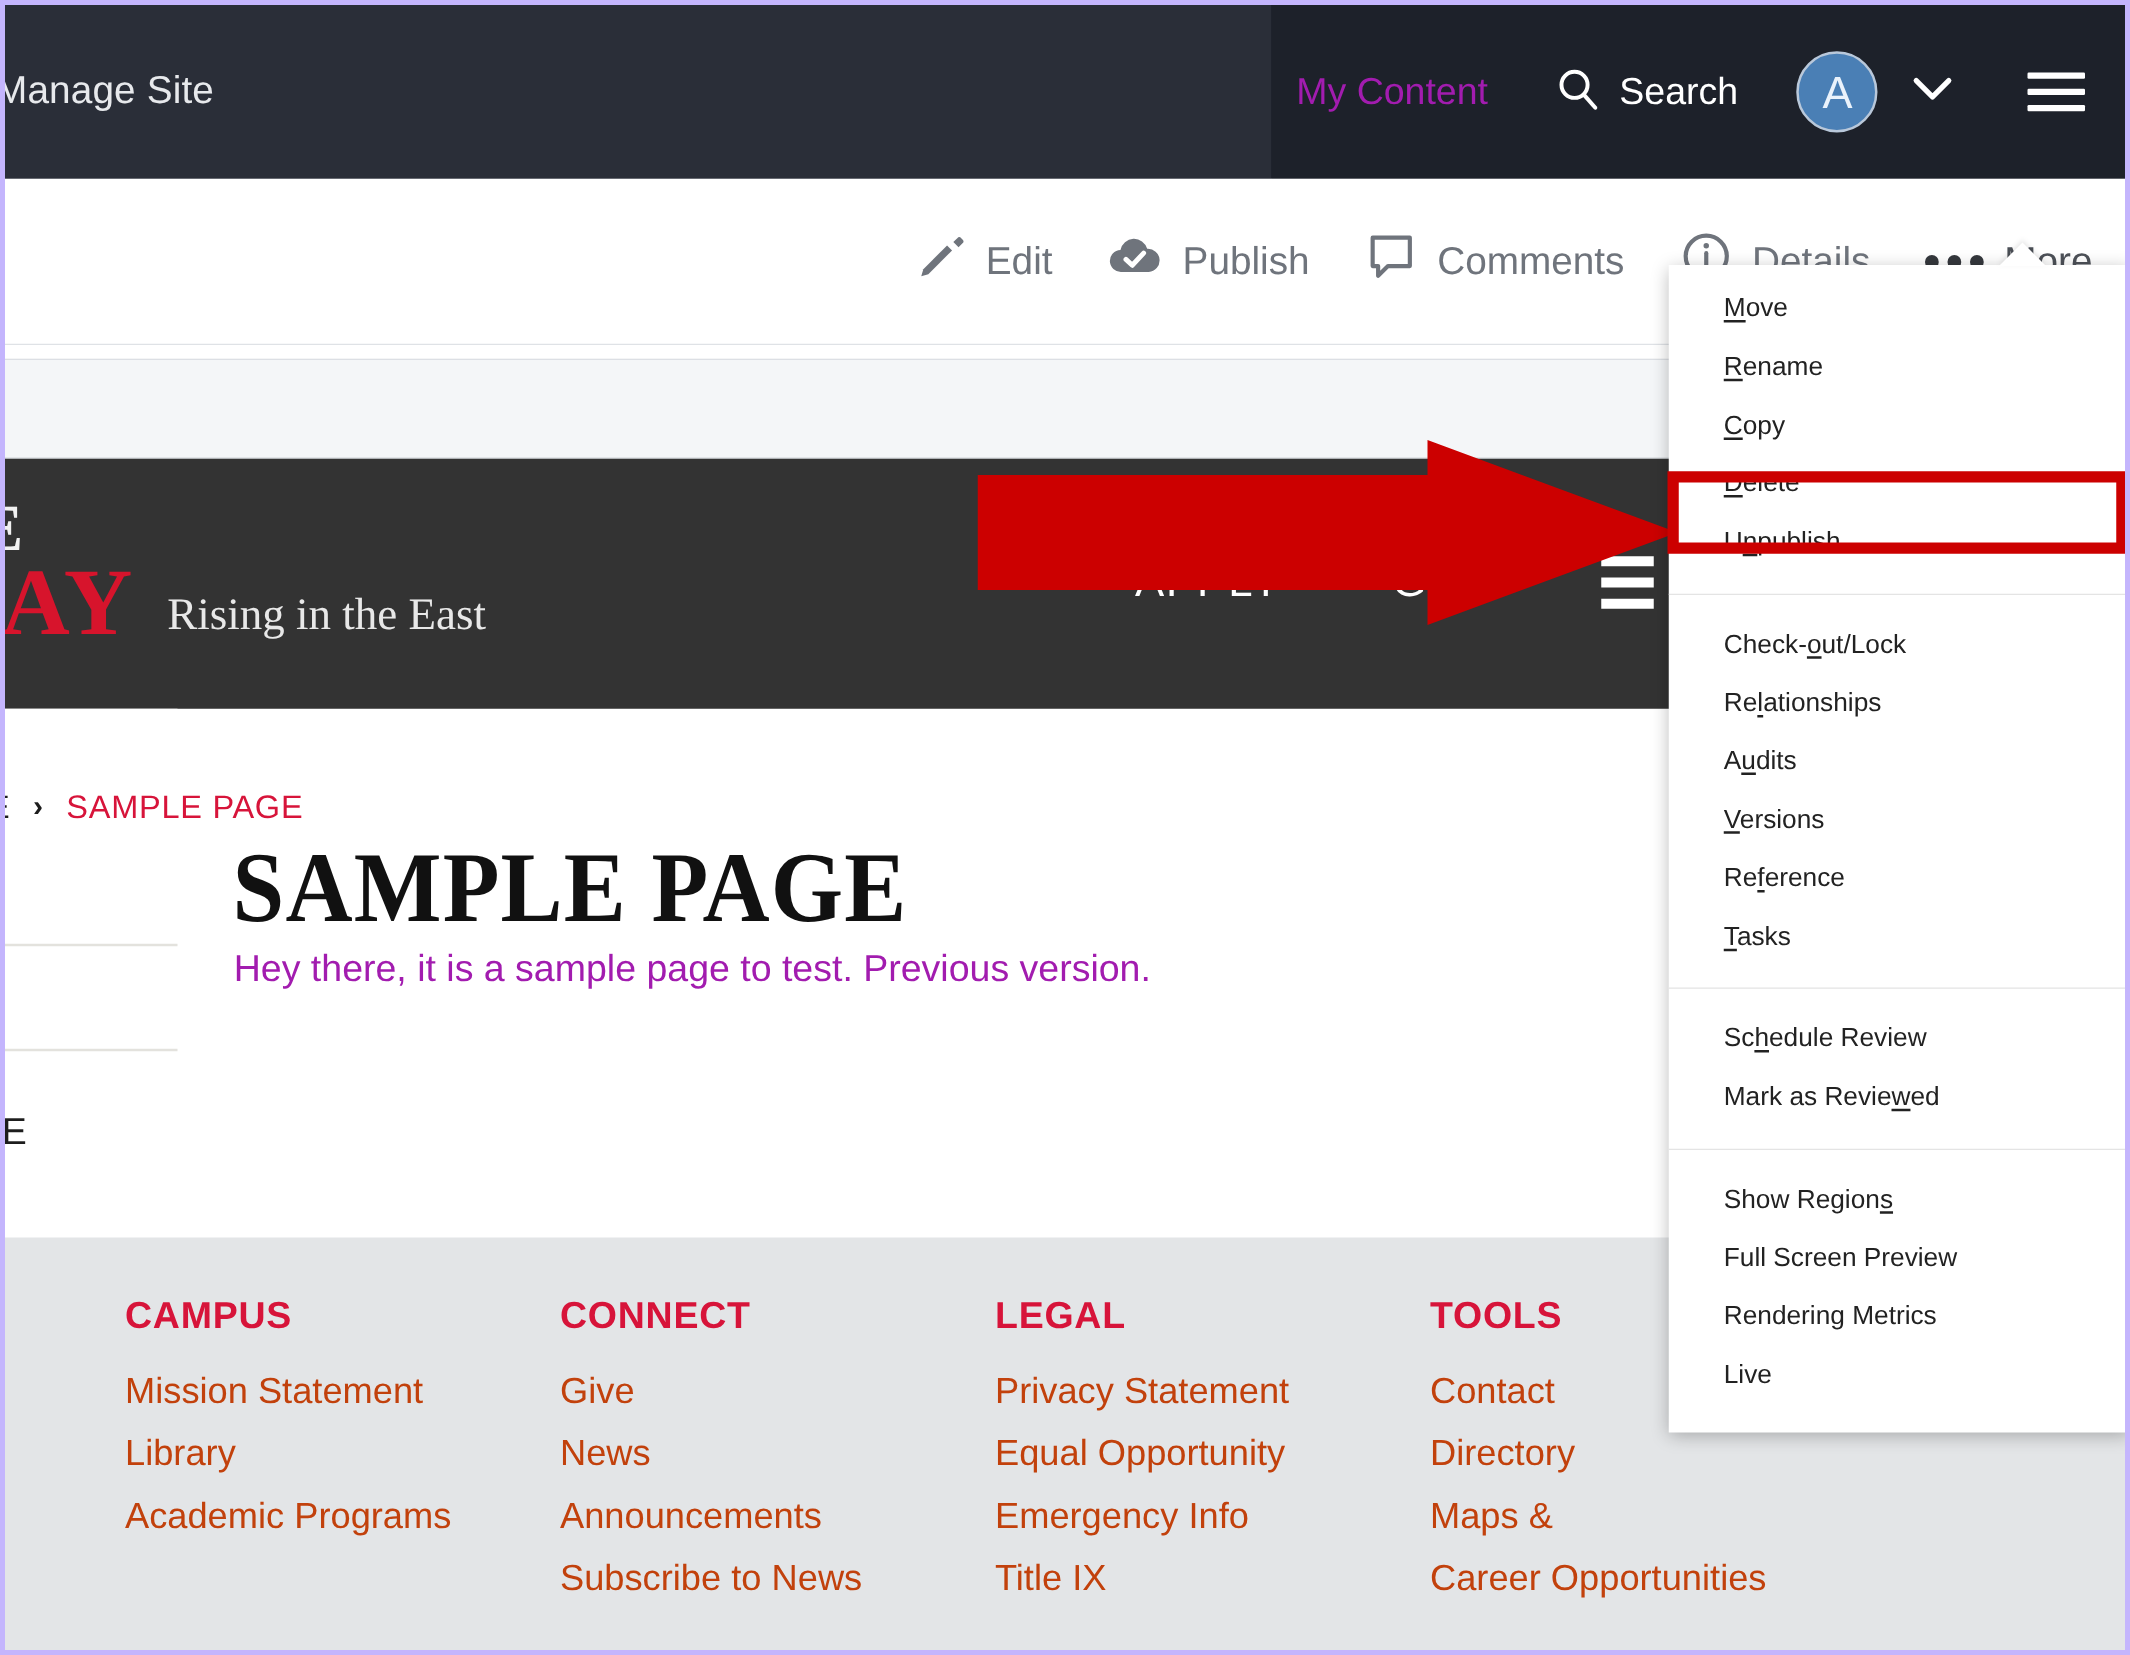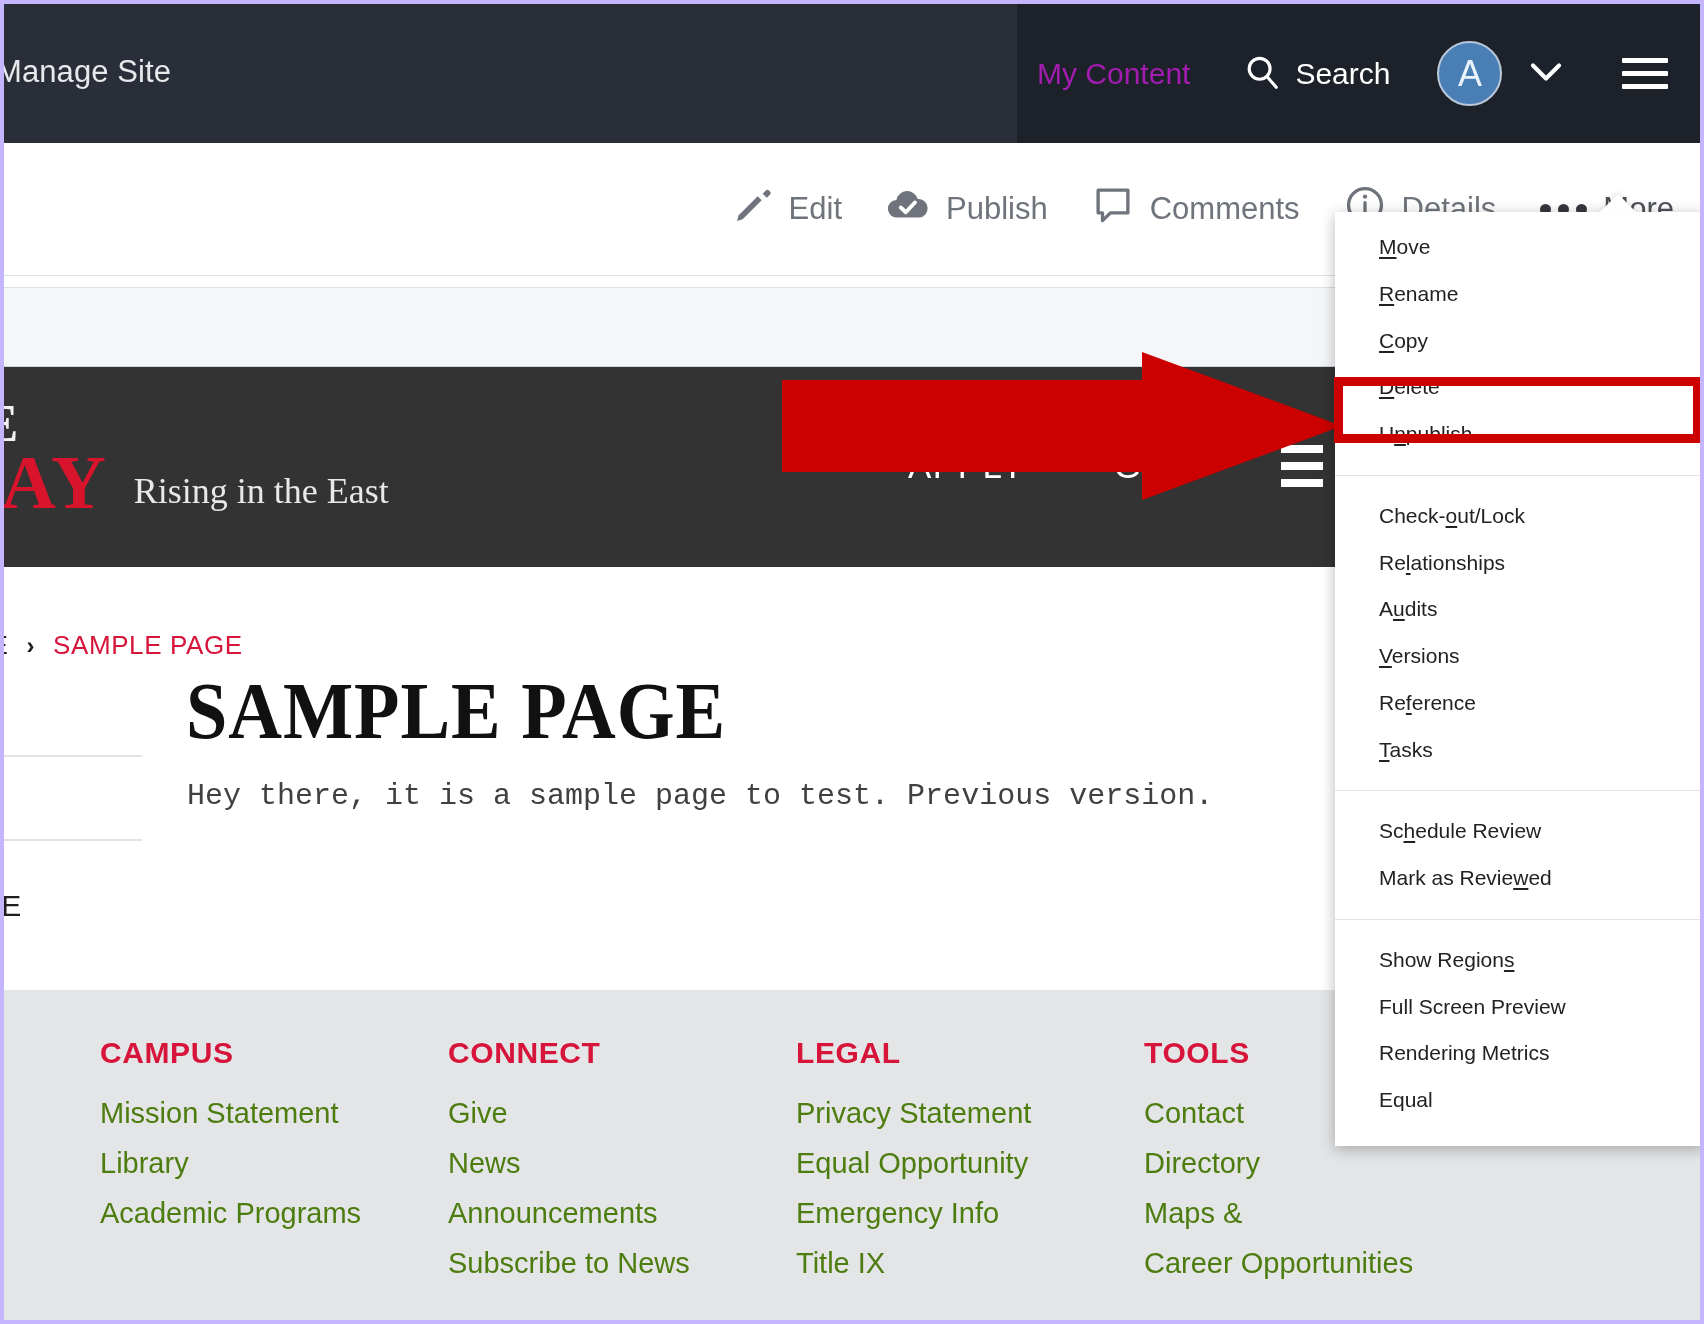--- a/index.html
+++ b/index.html
@@ -275,25 +275,24 @@
     font-size: 80px;
     letter-spacing: 1px;
     color: #111111;
     transform: scaleX(0.93);
     transform-origin: left top;
     white-space: nowrap;
   }
   .page-body {
     position: absolute;
     left: 183px;
-    top: 775px;
+    top: 755px;
     font-size: 30px;
-    color: #404040;
-    white-space: nowrap;
-    font-family: Liberation Mono, monospace;
+    color: #a21caf;
+    white-space: nowrap;
   }
 
   
   .site-footer {
     position: absolute;
     left: 0; top: 986px;
     width: 1704px;
     height: 334px;
     background: #e3e5e7;
   }
@@ -307,21 +306,21 @@
   .f-col { width: 348px; }
   .f-head {
     color: #d7143a;
     font-size: 30px;
     font-weight: bold;
     letter-spacing: .6px;
     margin-bottom: 27px;
     white-space: nowrap;
   }
   .f-link {
-    color: #4d7c0f;
+    color: #c2410c;
     font-size: 29px;
     margin-bottom: 17px;
     white-space: nowrap;
     cursor: pointer;
   }
 
   
   .red-arrow {
     position: absolute;
     left: 778px;
@@ -574,19 +573,19 @@
         <div class="menu-item"><u>V</u>ersions</div>
         <div class="menu-item">Re<u>f</u>erence</div>
         <div class="menu-item"><u>T</u>asks</div>
         <div class="menu-sep"></div>
         <div class="menu-item">Sc<u>h</u>edule Review</div>
         <div class="menu-item">Mark as Revie<u>w</u>ed</div>
         <div class="menu-sep"></div>
         <div class="menu-item">Show Region<u>s</u></div>
         <div class="menu-item">Full Screen Preview</div>
         <div class="menu-item">Rendering Metrics</div>
-        <div class="menu-item">Equal</div>
+        <div class="menu-item">Live</div>
       </div>
   </div>
 
   <div class="red-box"></div>
 
 </div>
 
 </body></html>

